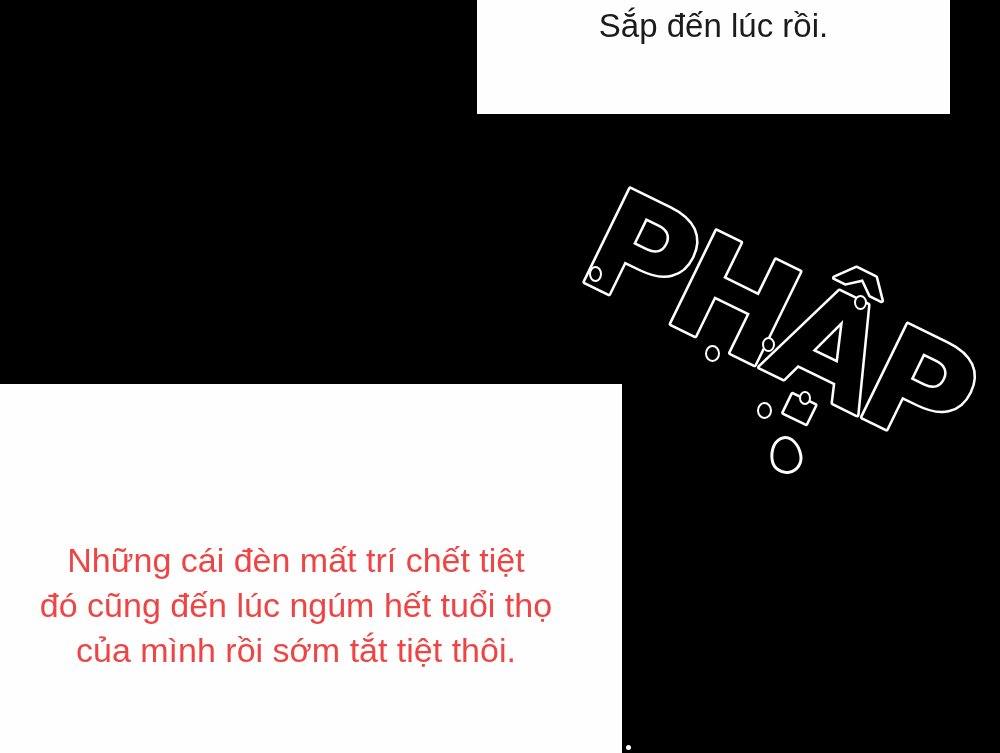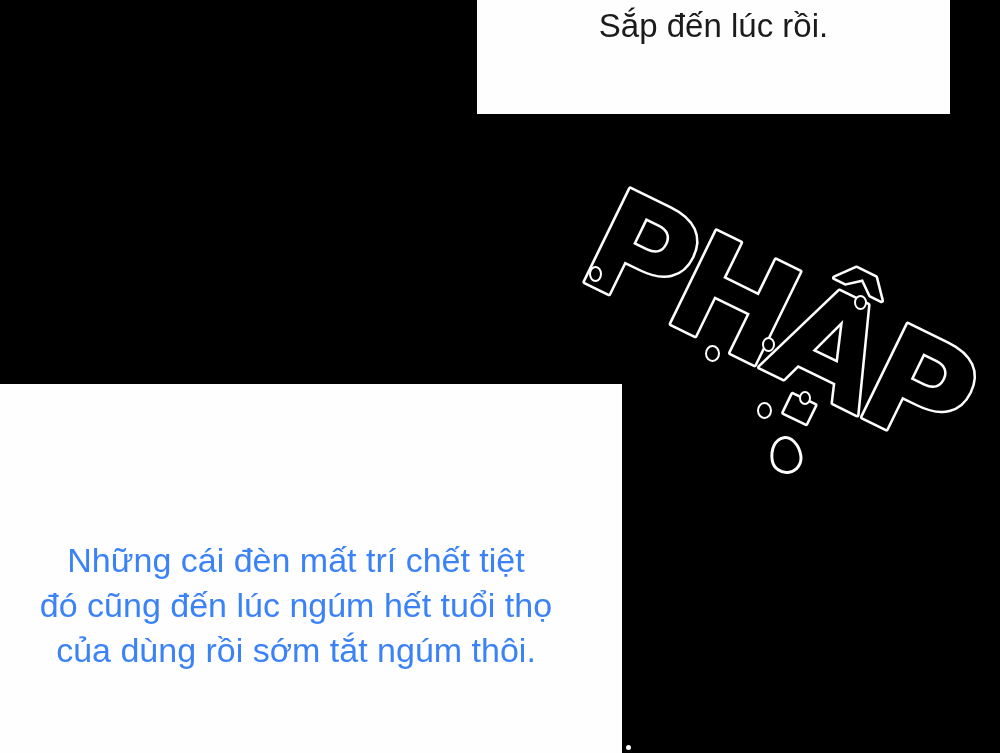--- a/index.html
+++ b/index.html
@@ -47,21 +47,21 @@
     letter-spacing: 0px;
   }
   .caption-bottom {
     position: absolute;
     left: 0;
     top: 154px;
     width: 592px;
     text-align: center;
     font-size: 34px;
     line-height: 45px;
-    color: #3b82f6;
+    color: #ef4444;
   }
   .caption-bottom .line {
     display: block;
     white-space: nowrap;
   }
 
   
   #sfx-main-wrap {
     position: absolute;
     left: 582px;
@@ -136,18 +136,18 @@
   <div class="sfx-bubble b3"></div>
   <div class="sfx-bubble b4"></div>
   <div class="sfx-bubble b5"></div>
   <div class="sfx-bubble b6"></div>
   <div class="sfx-bubble b7"></div>
 
   <div id="panel-bottom-left" class="panel">
     <div class="caption-bottom">
       <span class="line">Những cái đèn mất trí chết tiệt</span>
       <span class="line">đó cũng đến lúc ngúm hết tuổi thọ</span>
-      <span class="line">của dùng rồi sớm tắt ngúm thôi.</span>
+      <span class="line">của mình rồi sớm tắt tiệt thôi.</span>
     </div>
 
   </div>
 
 </div>
 
 </body></html>

